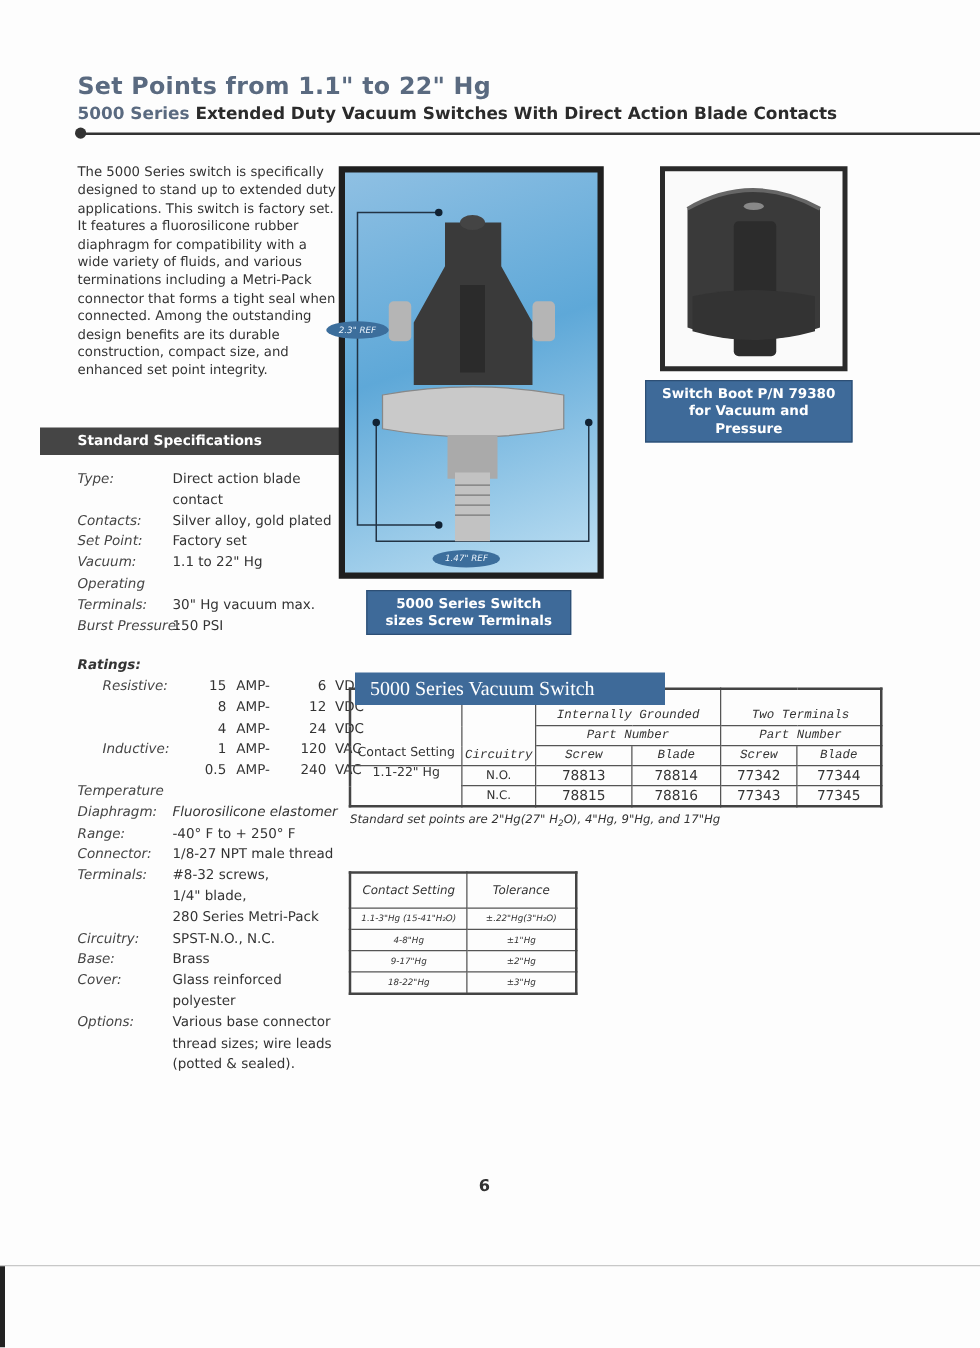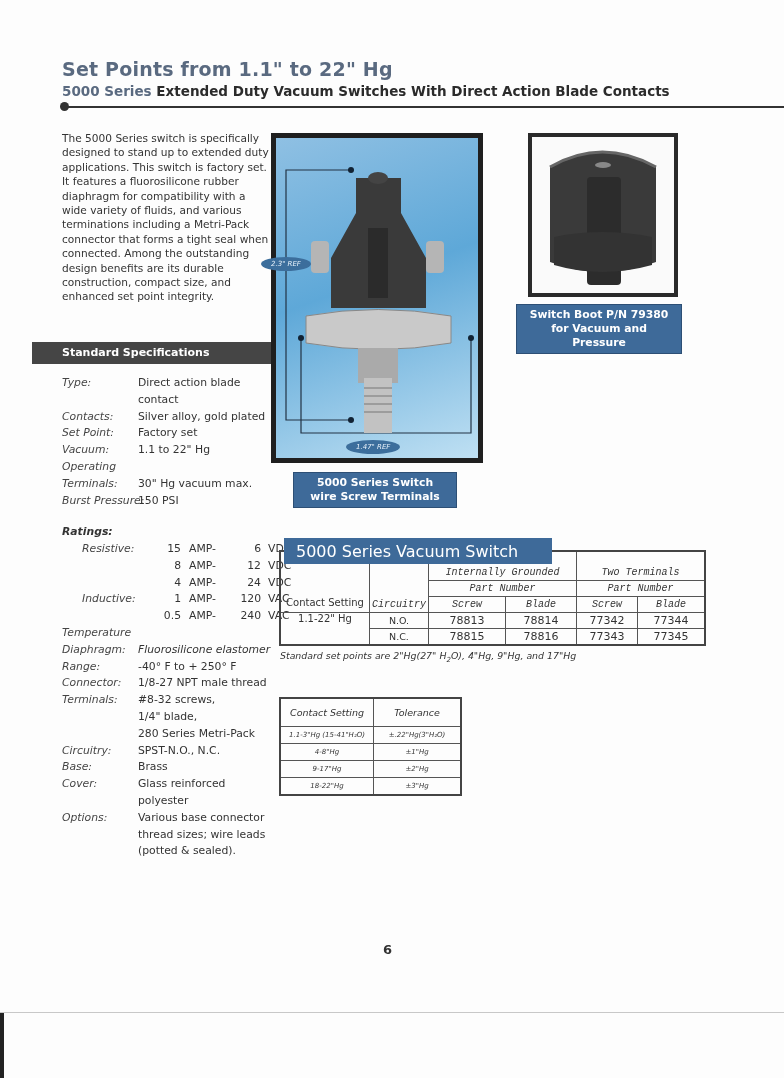--- a/index.html
+++ b/index.html
@@ -31,22 +31,22 @@
   .photo { left:271px; top:133px; width:212px; height:330px; background:#1f1f1f; }
   .photo-inner { position:absolute; left:5px; top:5px; right:5px; bottom:5px;
                  background:linear-gradient(160deg,#8fc0e3 0%,#5ea8d8 45%,#bfe0f3 100%); overflow:hidden; }
   .ref-tag { background:#3c6e9c; color:#e8f2fb; font-size:7px; font-style:italic; border-radius:50%;
              padding:3px 10px; white-space:nowrap; }
   .caption { background:#3e6a99; color:#fff; font-weight:bold; font-size:10.8px; line-height:14px;
              text-align:center; padding:3px 6px; border:1px solid #2d4f75; }
   .boot-frame { left:528px; top:133px; width:150px; height:164px; background:#2a2a2a; }
   .boot-inner { position:absolute; left:4px; top:4px; right:4px; bottom:4px; background:#fafafa; }
   
-  .vt-title { left:284px; top:538px; width:268px; height:26px; background:#3e6a99; color:#fff;
-              font-size:16px; line-height:27px; padding-left:12px; box-sizing:border-box; }
+  .vt-title { left:284px; top:538px; width:248px; height:26px; background:#3e6a99; color:#fff;
+              font-size:16px; line-height:27px; padding-left:12px; box-sizing:border-box;font-family:Liberation Serif, serif; }
   table.vt { position:absolute; left:279px; top:550px; border-collapse:collapse; font-size:10px; color:#333;
              border:2px solid #444; }
   table.vt td { border:1px solid #555; text-align:center; padding:0; height:15px; }
   .it { font-style:italic;font-family:Liberation Mono, monospace; }
   .note { left:280px; top:650px; font-size:9.4px; font-style:italic; color:#333; }
   table.tol { position:absolute; left:279px; top:697px; border-collapse:collapse; border:2px solid #444;
               font-size:7px; font-style:italic; color:#333; }
   table.tol td { border:1px solid #555; text-align:center; height:16px; padding:0 2px; }
   table.tol tr.h td { font-size:9.5px; height:27px; }
   .page-num { left:383px; top:942px; font-size:13px; font-weight:bold; color:#333; }
@@ -206,21 +206,21 @@
         <line x1="88" y1="266" x2="116" y2="266"></line>
           <line x1="88" y1="274" x2="116" y2="274"></line>
       </g>
     </svg>
   </div>
   <div class="abs ref-tag" style="left:-10px;top:124px">2.3" REF</div>
   <div class="abs ref-tag" style="left:75px;top:307px">1.47" REF</div>
 </div>
 <div class="abs caption" style="left:293px;top:472px;width:150px">
   <div>5000 Series Switch</div>
-  <div>wire Screw Terminals</div>
+  <div>sizes Screw Terminals</div>
 </div>
 
 <div class="abs boot-frame">
   <div class="boot-inner">
     <svg width="142" height="156" viewBox="0 0 142 156">
       <path d="M18,30 Q70,0 124,30 L124,125 Q70,145 18,125 Z" fill="#3a3a3a"></path>
       <rect x="55" y="40" width="34" height="108" rx="4" fill="#2c2c2c"></rect>
       <path d="M18,30 Q70,0 124,30" fill="none" stroke="#666" stroke-width="3"></path>
       <ellipse cx="71" cy="28" rx="8" ry="3" fill="#888"></ellipse>
       <path d="M22,100 Q70,90 120,100 L120,128 Q70,142 22,128 Z" fill="#333"></path>

